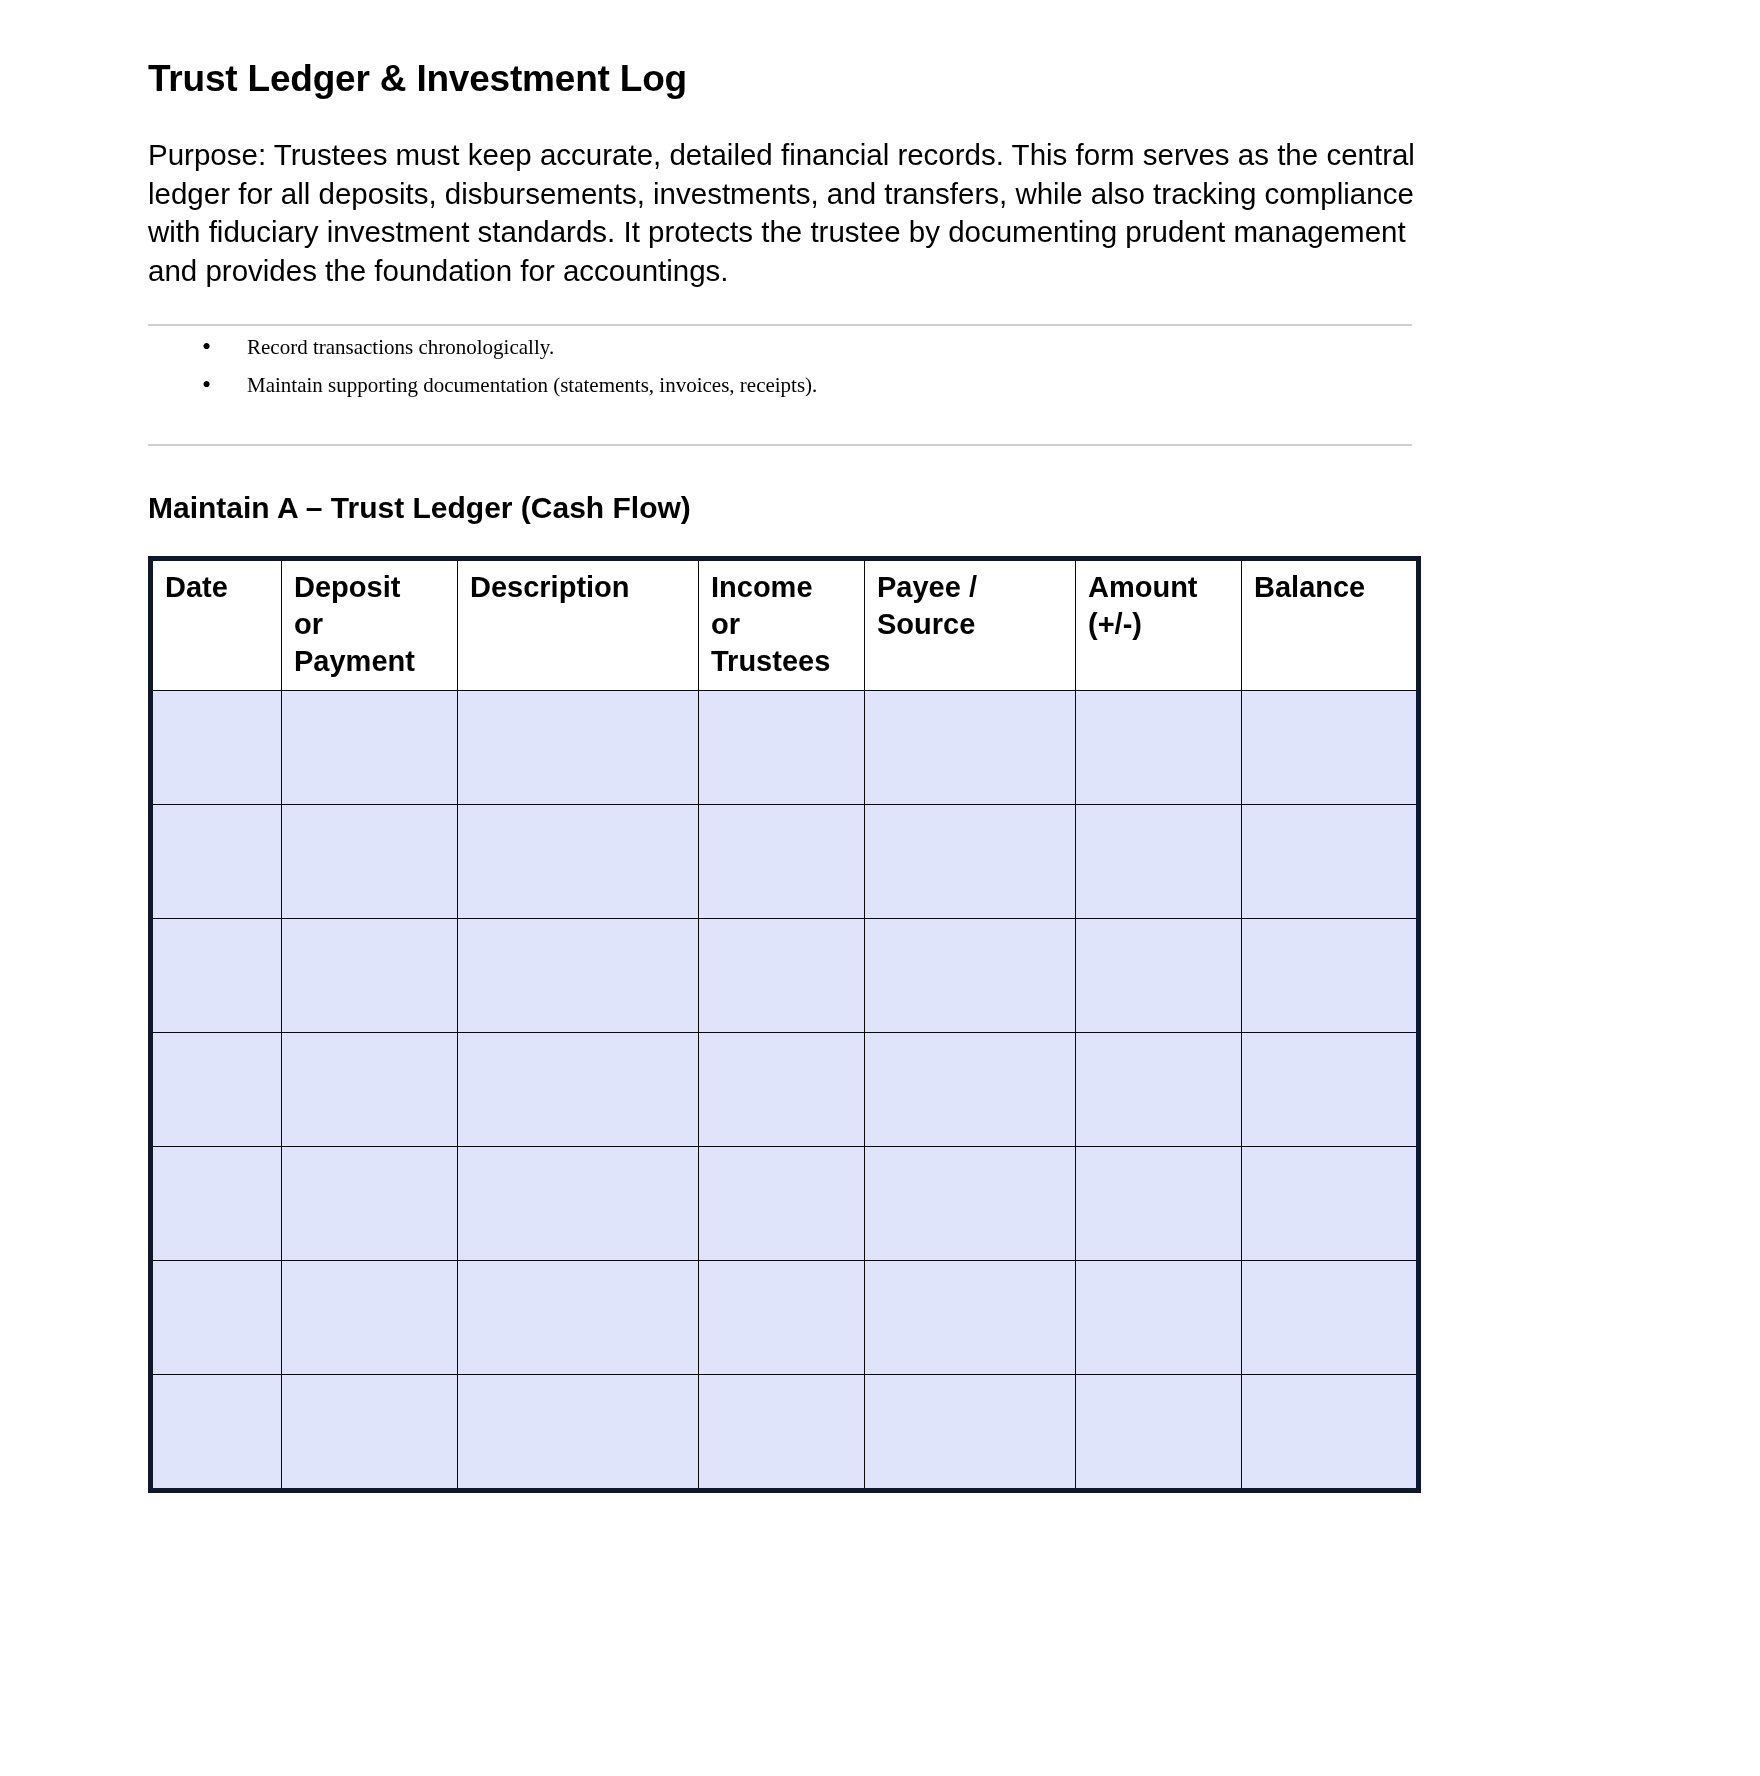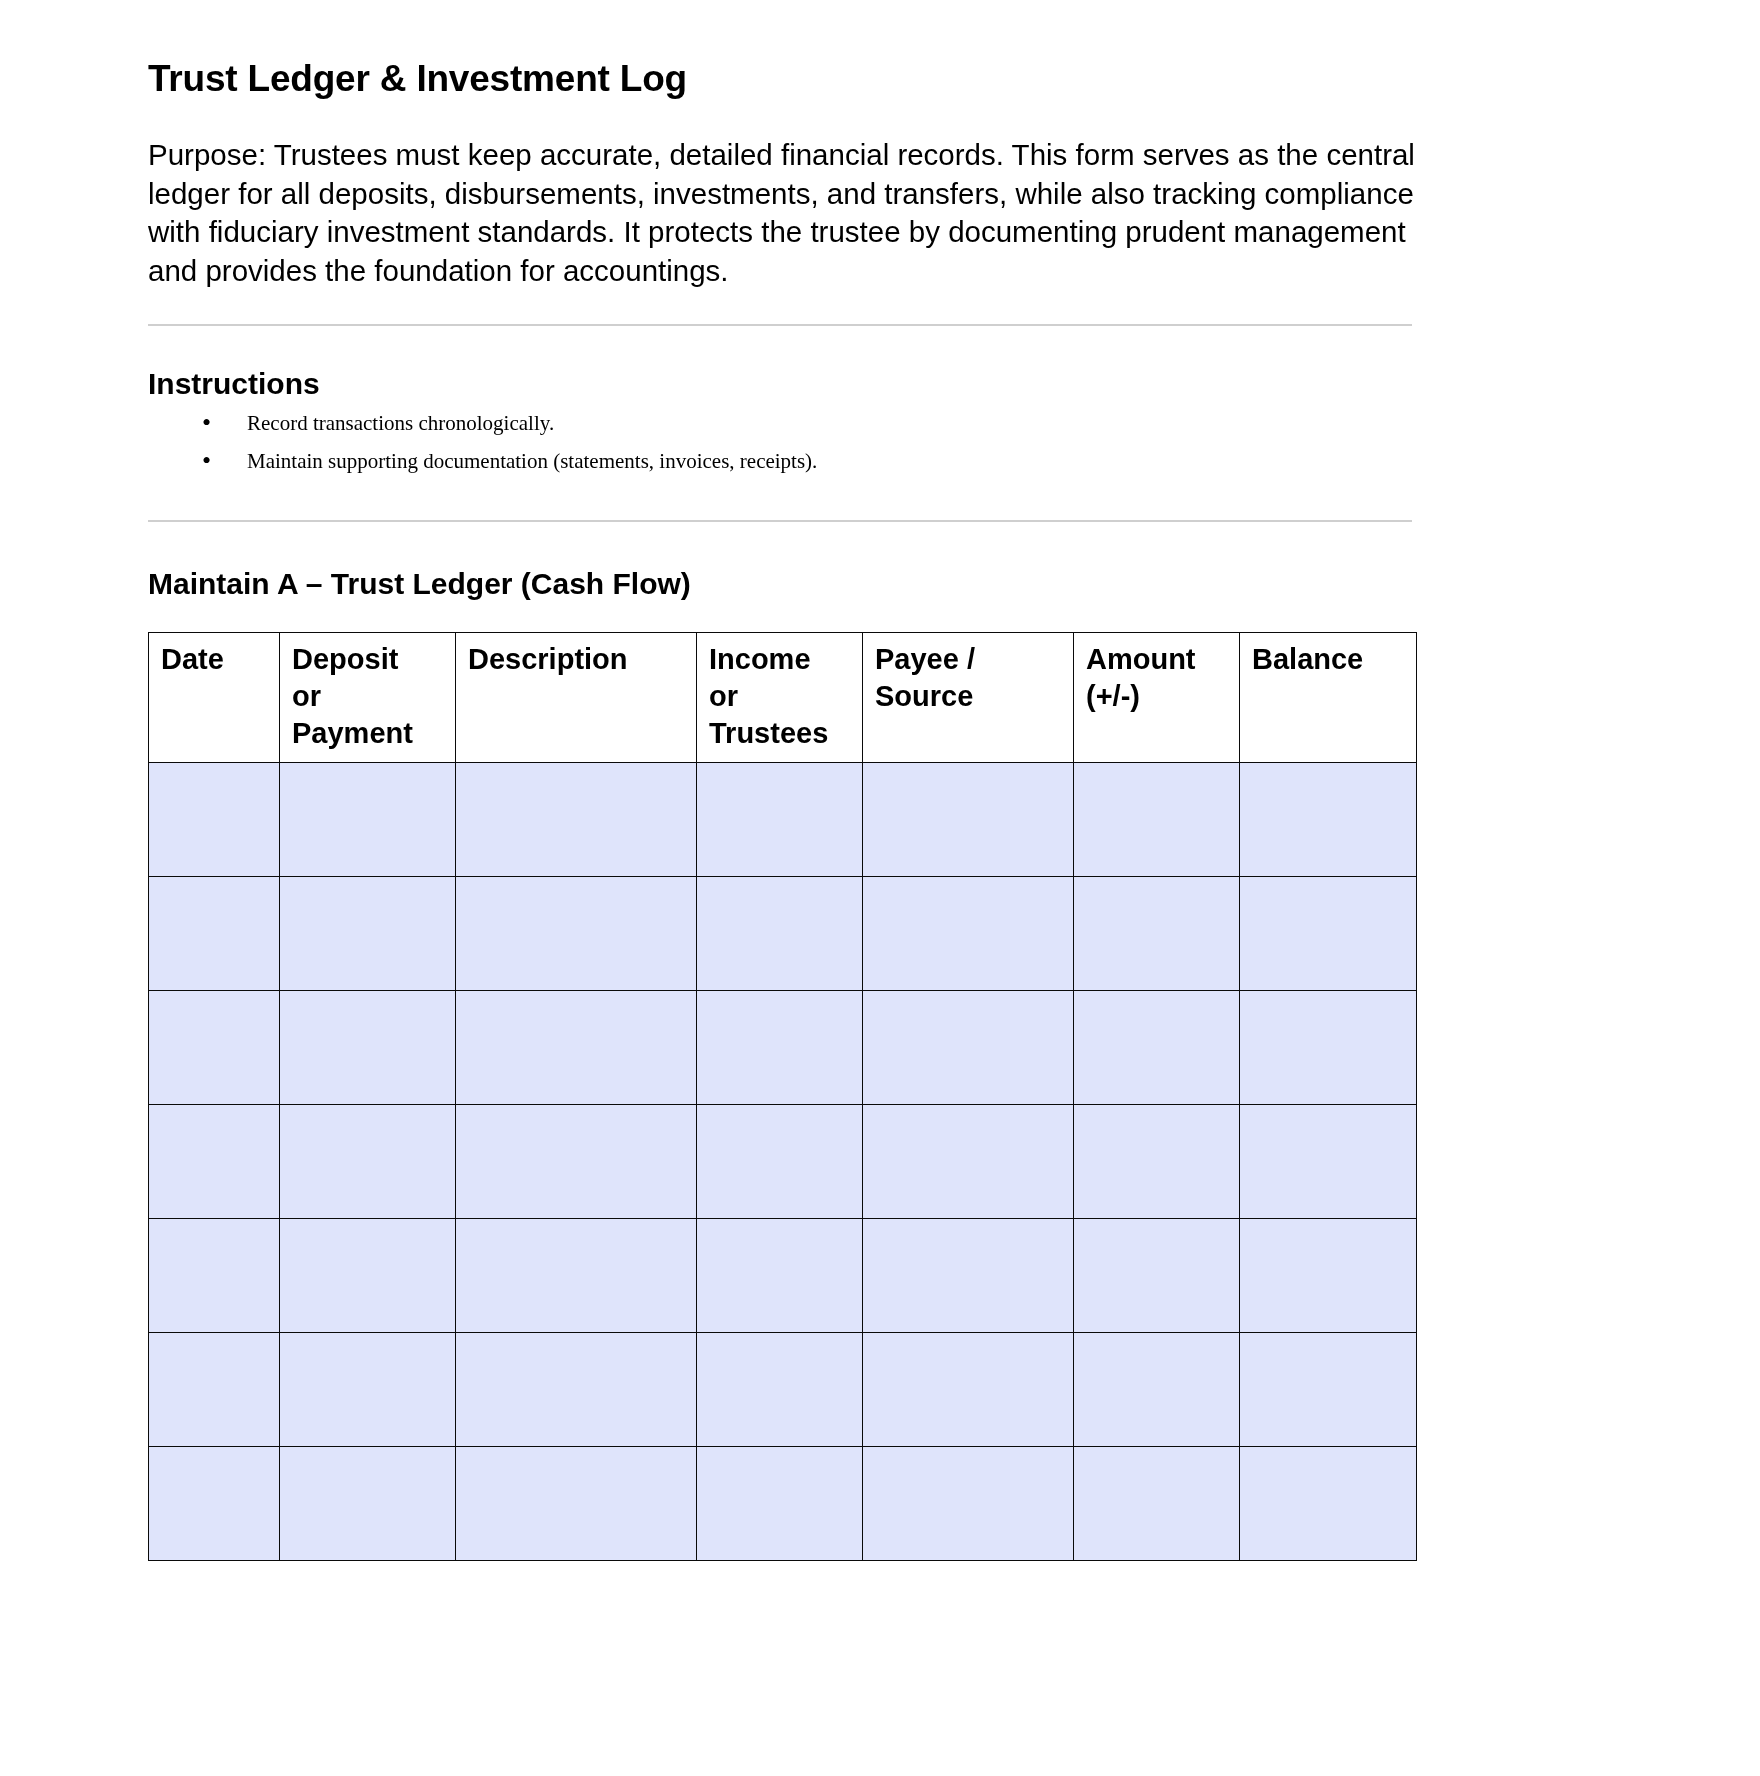--- a/index.html
+++ b/index.html
@@ -89,21 +89,21 @@
     margin: 44px 0 0 0;
     line-height: 1.2;
   }
 
   
   table.ledger {
     border-collapse: collapse;
     table-layout: fixed;
     width: 1268px;
     margin-top: 30px;
-    border: 1px solid #0f172a;
+    border: 5px solid #0f172a;
   }
   table.ledger th,
   table.ledger td {
     border: 1px solid #0a0a0a;
     padding: 0;
     vertical-align: top;
   }
   table.ledger thead th {
     background: #ffffff;
     font-size: 29px;
@@ -132,21 +132,20 @@
 <body>
 
 <div class="page">
 
   <h1 class="doc-title">Trust Ledger &amp; Investment Log</h1>
 
   <p class="purpose"><span class="lead">Purpose:</span><span> Trustees must keep accurate, detailed financial records. This form serves as the central ledger for all deposits, disbursements, investments, and transfers, while also tracking compliance with fiduciary investment standards. It protects the trustee by documenting prudent management and provides the foundation for accountings.</span></p>
 
   <hr class="hr hr-1">
 
-  <h2 class="section-label">Instructions</h2>
 
   <ul class="instructions">
     <li>Record transactions chronologically.</li>
     <li>Maintain supporting documentation (statements, invoices, receipts).</li>
   </ul>
 
   <hr class="hr hr-2">
 
   <h2 class="section-heading">Maintain A – Trust Ledger (Cash Flow)</h2>
 

